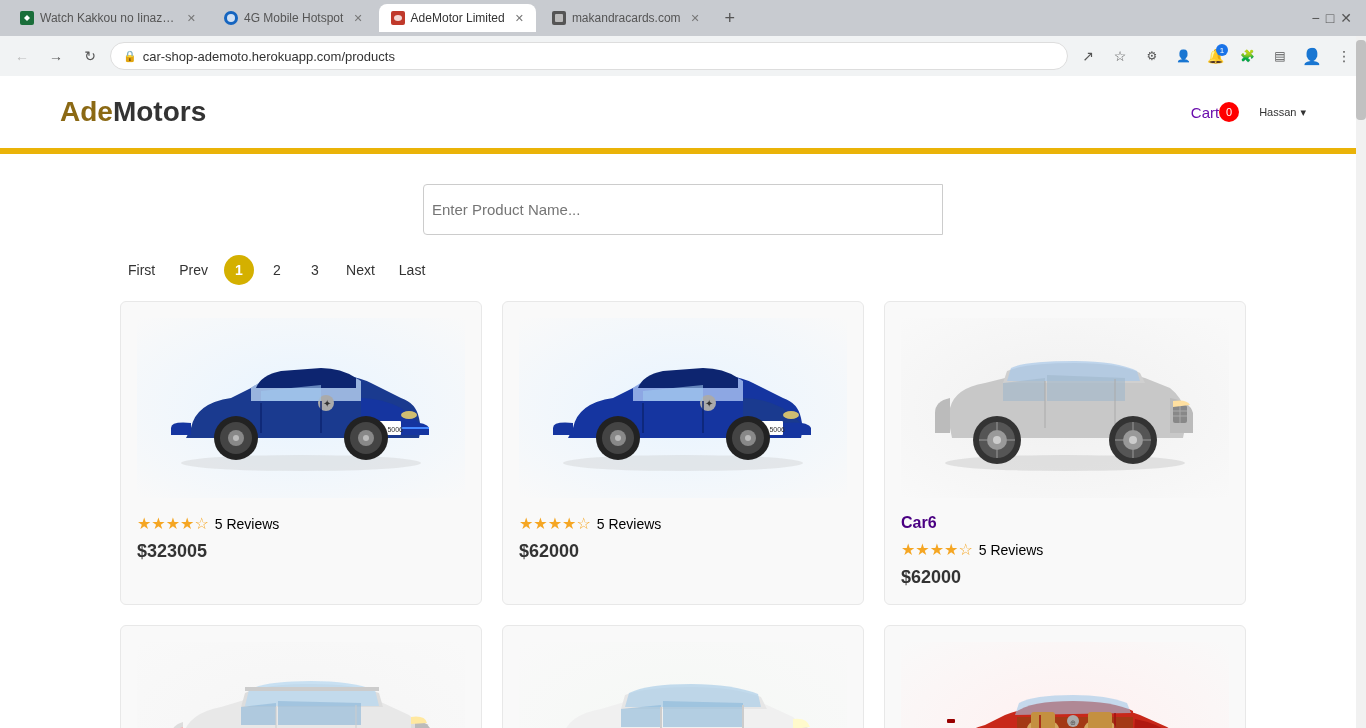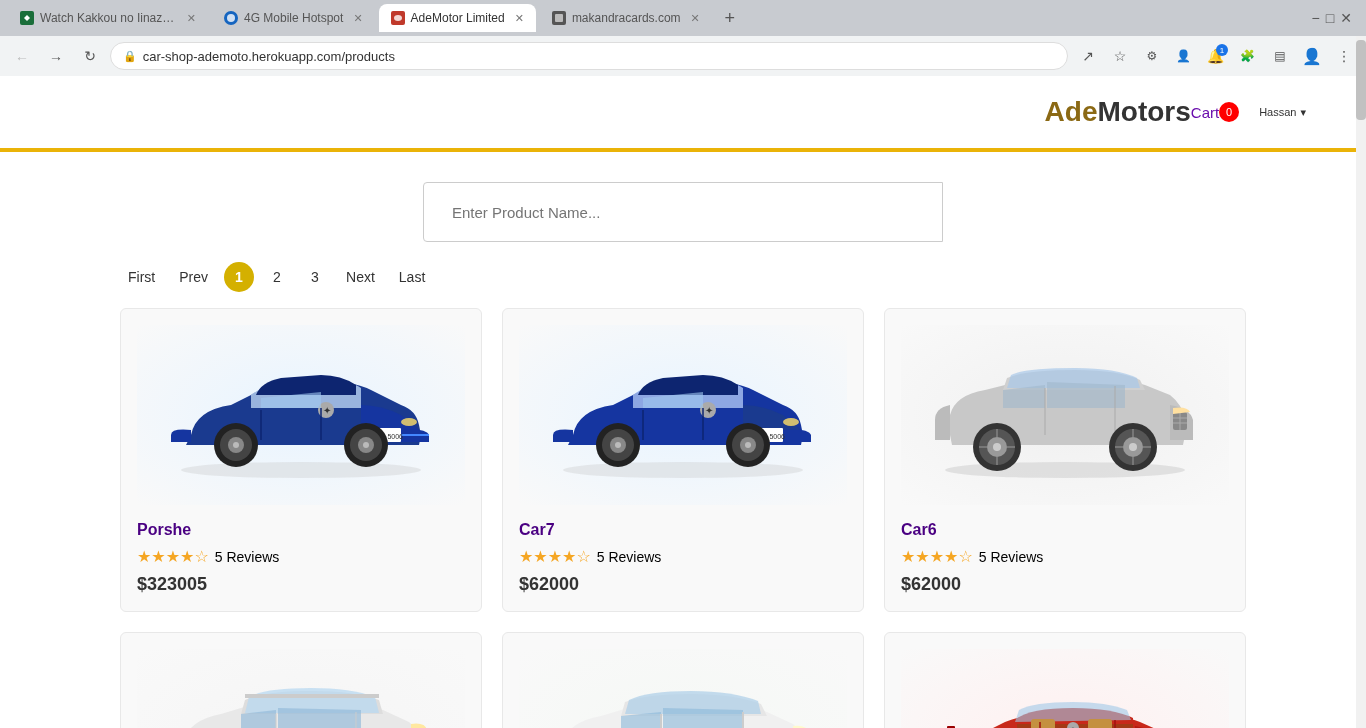--- a/index.html
+++ b/index.html
@@ -126,23 +126,23 @@
       width: 1366px;
       min-height: 652px;
       background: #fff;
       overflow: hidden;
     }
 
     
     .header {
       display: flex;
       align-items: center;
-      justify-content: flex-end;
+      justify-content: space-between;
       padding: 20px 60px;
-      border-bottom: 4px solid #eab308;
+      border-bottom: 6px solid #eab308;
     }
     .logo {
       font-size: 28px;
       font-weight: bold;
     }
     .logo-ade { color: #8B6914; }
     .logo-motors { color: #333; }
     .header-right {
       display: flex;
       align-items: center;
@@ -175,24 +175,24 @@
     
     .search-section {
       display: flex;
       justify-content: center;
       align-items: center;
       padding: 30px 0 20px;
       gap: 0;
     }
     .search-input {
       width: 520px;
-      height: 60px;
+      height: 51px;
       border: 1px solid #ccc;
       border-radius: 4px 0 0 4px;
-      padding: 0 28px;
+      padding: 0 8px;
       font-size: 15px;
       color: #aaa;
       outline: none;
     }
     .search-btn {
       height: 44px;
       padding: 0 24px;
       background: #d4b000;
       color: white;
       border: none;
@@ -455,21 +455,20 @@
 
           <circle cx="165" cy="70" r="8" fill="#aaa"></circle>
           <text x="162" y="74" font-size="10" fill="#333">✦</text>
 
           <path d="M100 70 L100 100" stroke="#0d2570" stroke-width="1.5"></path>
           <path d="M160 68 L160 100" stroke="#0d2570" stroke-width="1.5"></path>
 
           <path d="M100 58 L100 68 L160 68 L160 52 Z" fill="#a0c8ee" opacity="0.6"></path>
         </svg>
       </div>
-      <div class="product-name">Porshe</div>
       <div class="product-reviews">
         <span class="stars">★★★★☆</span>
         <span class="reviews-text">5 Reviews</span>
       </div>
       <div class="product-price">$323005</div>
     </div>
 
     <div class="product-card">
       <div class="product-image-container blue-convertible">
         <svg width="280" height="150" viewBox="0 0 280 150" xmlns="http://www.w3.org/2000/svg">
@@ -491,21 +490,20 @@
           <circle cx="205" cy="105" r="8" fill="#888"></circle>
           <circle cx="205" cy="105" r="3" fill="#bbb"></circle>
           <ellipse cx="248" cy="82" rx="8" ry="4" fill="#ffe066" opacity="0.8"></ellipse>
           <circle cx="165" cy="70" r="8" fill="#aaa"></circle>
           <text x="162" y="74" font-size="10" fill="#333">✦</text>
           <path d="M100 70 L100 100" stroke="#0d2570" stroke-width="1.5"></path>
           <path d="M160 68 L160 100" stroke="#0d2570" stroke-width="1.5"></path>
           <path d="M100 58 L100 68 L160 68 L160 52 Z" fill="#a0c8ee" opacity="0.6"></path>
         </svg>
       </div>
-      <div class="product-name">Car7</div>
       <div class="product-reviews">
         <span class="stars">★★★★☆</span>
         <span class="reviews-text">5 Reviews</span>
       </div>
       <div class="product-price">$62000</div>
     </div>
 
     <div class="product-card">
       <div class="product-image-container silver-suv">
         <svg width="280" height="150" viewBox="0 0 280 150" xmlns="http://www.w3.org/2000/svg">

